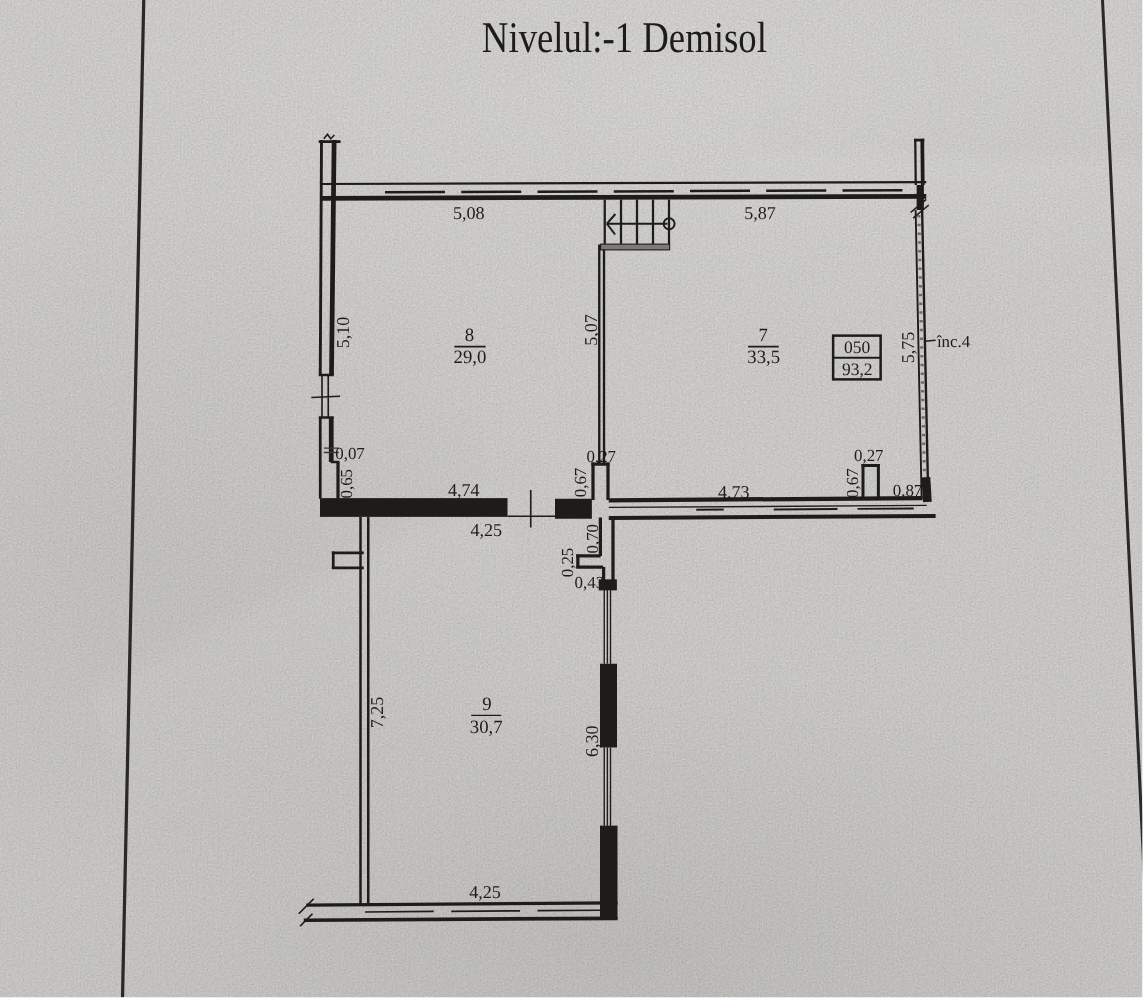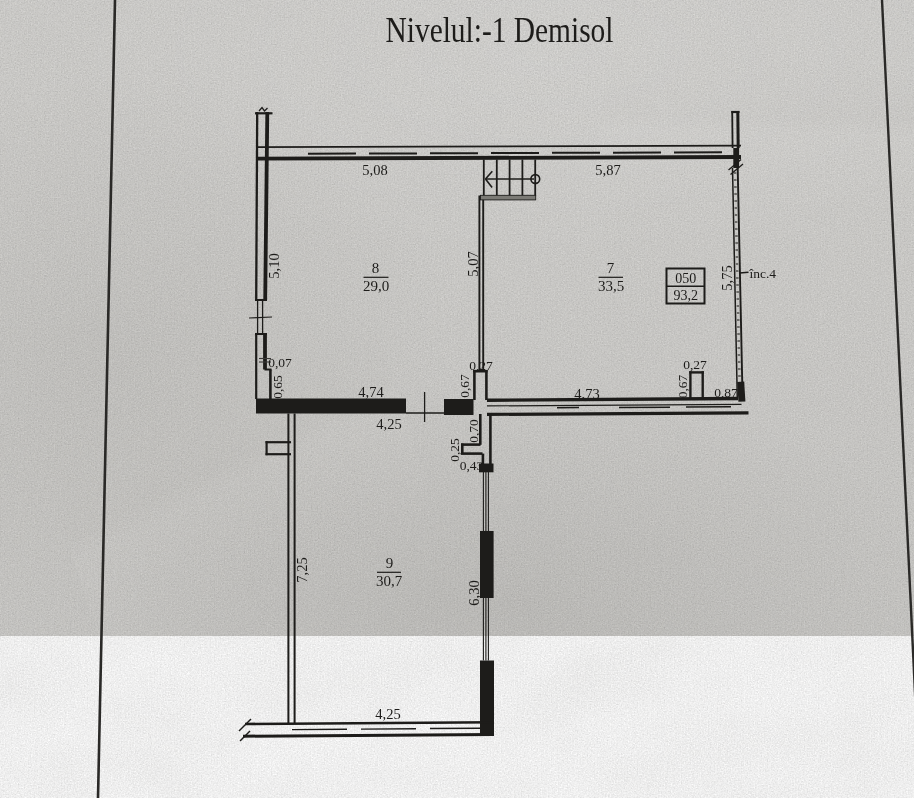--- a/index.html
+++ b/index.html
@@ -1,18 +1,18 @@
 <!DOCTYPE html>
 <html><head>
 <meta charset="utf-8">
 <style>
   html,body { margin:0; padding:0; }
   body { width:914px; height:798px; overflow:hidden;
          font-family:"Liberation Serif", serif; }
-  .page { position:relative; width:914px; height:636px;
+  .page { position:relative; width:914px; height:798px;
     background:
       radial-gradient(ellipse 700px 300px at 60% 8%, rgba(255,255,255,.13), rgba(255,255,255,0) 70%),
       radial-gradient(ellipse 500px 400px at 12% 55%, rgba(110,108,102,.10), rgba(110,108,102,0) 70%),
       radial-gradient(ellipse 600px 300px at 55% 95%, rgba(105,103,98,.12), rgba(105,103,98,0) 75%),
       linear-gradient(180deg, #d2d1ce 0%, #d0cfcc 45%, #cac9c6 100%);
   }
 </style>
 </head>
 <body>
 <div class="page">

